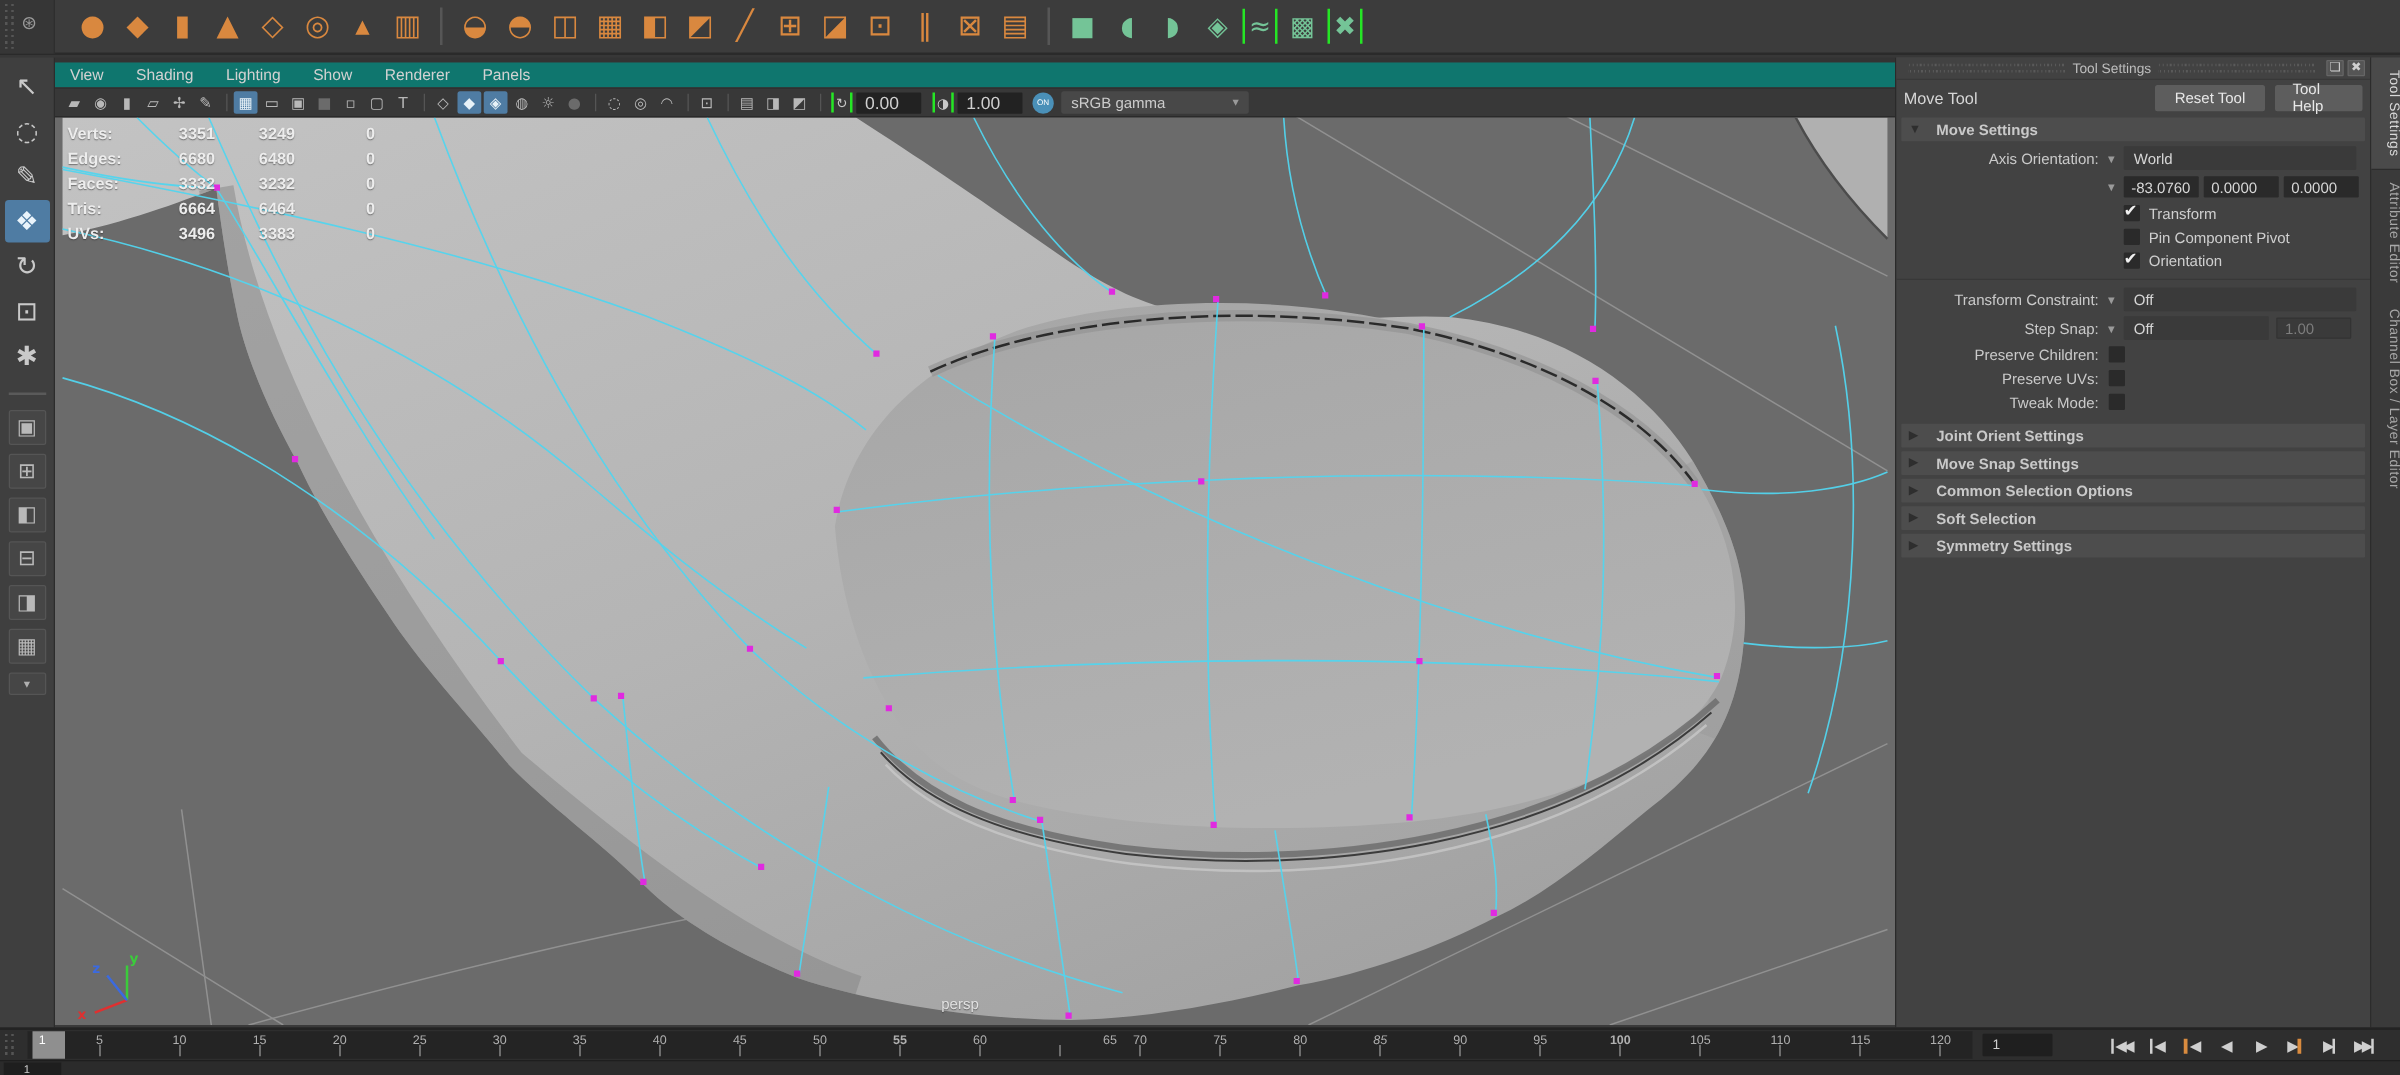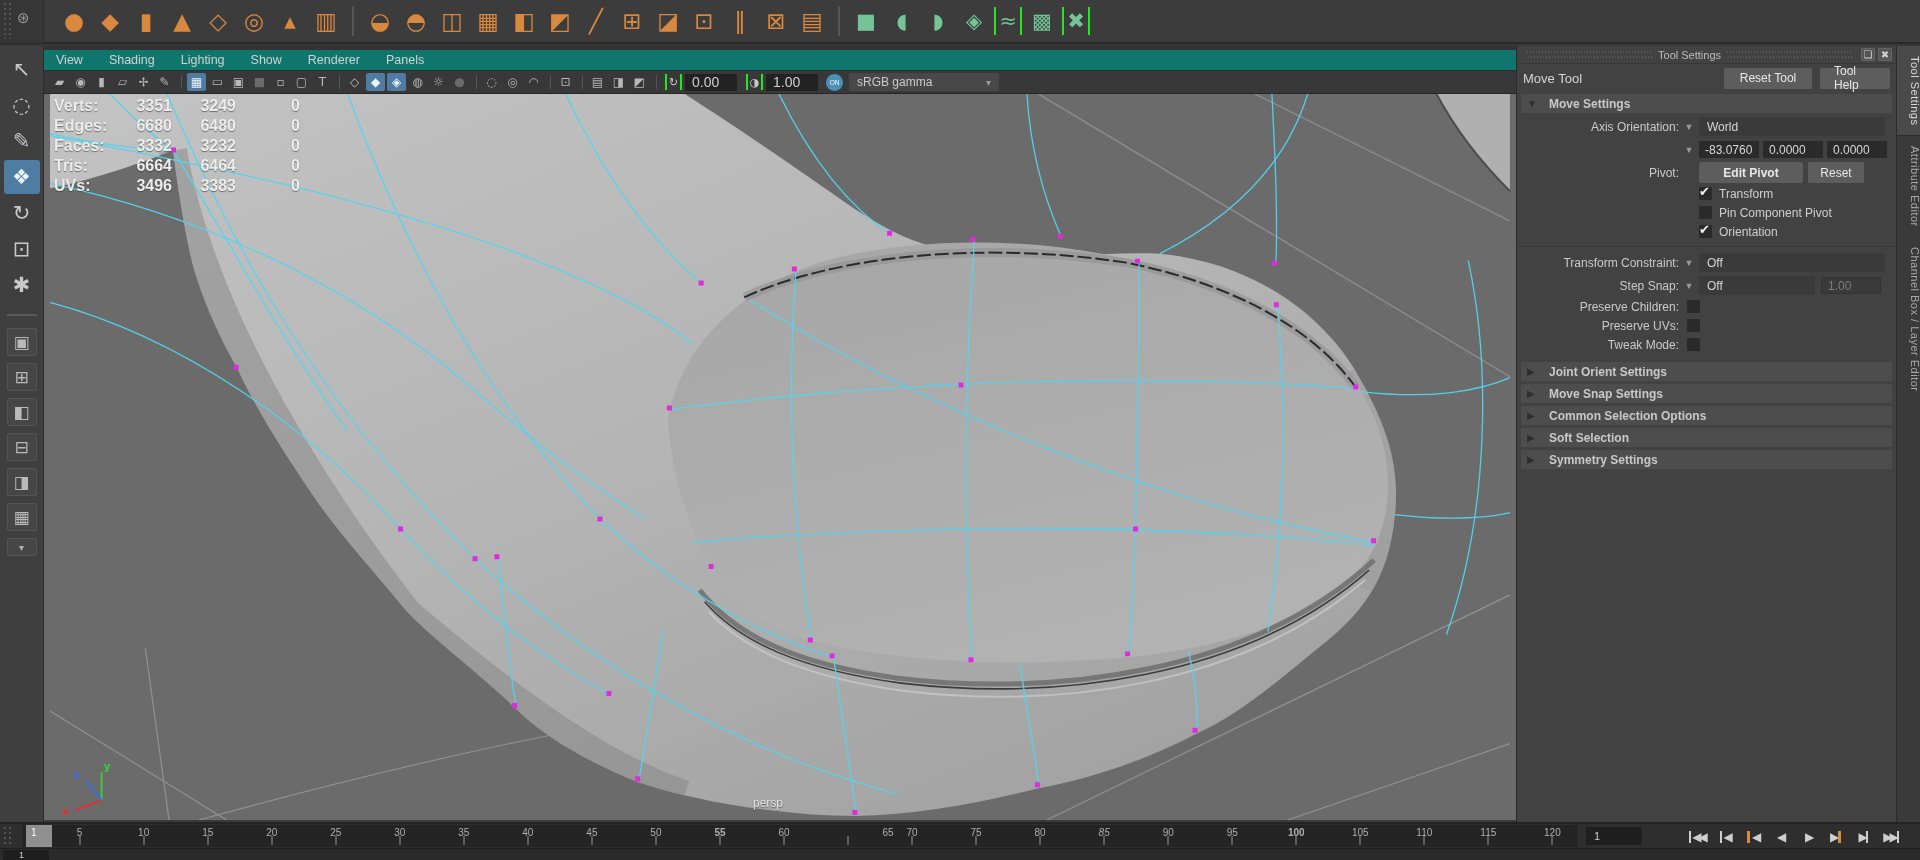--- a/index.html
+++ b/index.html
@@ -43,21 +43,21 @@
   .vt-sep{width:1px;height:14px;background:#555;margin:0 5px;}
   .vbracket{width:17px;height:16px;border-left:2px solid #25e625;border-right:2px solid #25e625;color:#c8c8c8;font-size:11px;display:flex;align-items:center;justify-content:center;margin:0 3px;}
   .vfield{width:52px;height:17px;background:#222;color:#cfcfcf;font-size:14px;display:flex;align-items:center;padding-left:7px;border-radius:1px;margin-right:6px;}
   #vt-on{width:17px;height:17px;border-radius:50%;background:#4a90b8;color:#fff;font-size:6.5px;display:flex;align-items:center;justify-content:center;margin:0 6px 0 2px;}
   #vt-viewtransform{width:150px;height:18px;background:#484848;color:#cccccc;font-size:12px;display:flex;align-items:center;padding:0 8px;border-radius:2px;}
   #vt-viewtransform::after{content:"▾";margin-left:auto;color:#9a9a9a;font-size:10px;}
 
   
   #vp-canvas{position:relative;width:1472px;height:726px;background:#6b6b6b;overflow:hidden;}
   #mesh-svg{position:absolute;left:0;top:0;}
-  #hud{position:absolute;left:10px;top:2px;font-size:16px;font-weight:bold;color:#ededed;text-shadow:0 1px 1px rgba(40,40,40,.55);}
+  #hud{position:absolute;left:10px;top:2px;font-size:13px;font-weight:bold;color:#ededed;text-shadow:0 1px 1px rgba(40,40,40,.55);}
   .hud-row{display:flex;height:20px;align-items:center;}
   .hud-l{width:54px;}
   .hud-v{width:64px;text-align:right;}
   #persp-label{position:absolute;left:688px;bottom:10px;width:72px;text-align:center;color:#e2e2e2;font-size:12px;text-shadow:0 1px 1px rgba(40,40,40,.6);}
 
   
   #tsp{position:absolute;left:1516px;top:0;width:380px;height:776px;background:#424242;border-left:1px solid #2a2a2a;font-size:12px;color:#cfcfcf;}
   #tsp-hdr{height:18px;display:flex;align-items:center;background:#424242;border-bottom:1px solid #383838;padding:0 4px;}
   .hdr-dots{flex:1;height:8px;margin:0 6px;
     background-image:repeating-linear-gradient(to right,#5a5a5a 0 1px,transparent 1px 3px),repeating-linear-gradient(to right,#5a5a5a 0 1px,transparent 1px 3px);
@@ -376,26 +376,20 @@
       <span class="select">World</span>
     </div>
     <div class="tsrow">
       <span class="tslabel"></span>
       <span class="caret">▼</span>
       <span id="axis-fields" style="display:flex">
           <span class="nfield">-83.0760</span>
           <span class="nfield">0.0000</span>
           <span class="nfield">0.0000</span>
         </span>
-    </div>
-    <div class="tsrow">
-      <span class="tslabel">Pivot:</span>
-      <span class="caret"></span>
-      <span class="btn" style="width:104px;font-weight:bold">Edit Pivot</span>
-      <span class="btn" style="width:56px;margin-left:5px">Reset</span>
     </div>
     <div id="pivot-cbs">
         <div class="cbrow">
           <span class="cb cb-indent checked"></span>
           <span class="cbl">Transform</span>
         </div>
         <div class="cbrow">
           <span class="cb cb-indent"></span>
           <span class="cbl">Pin Component Pivot</span>
         </div>

